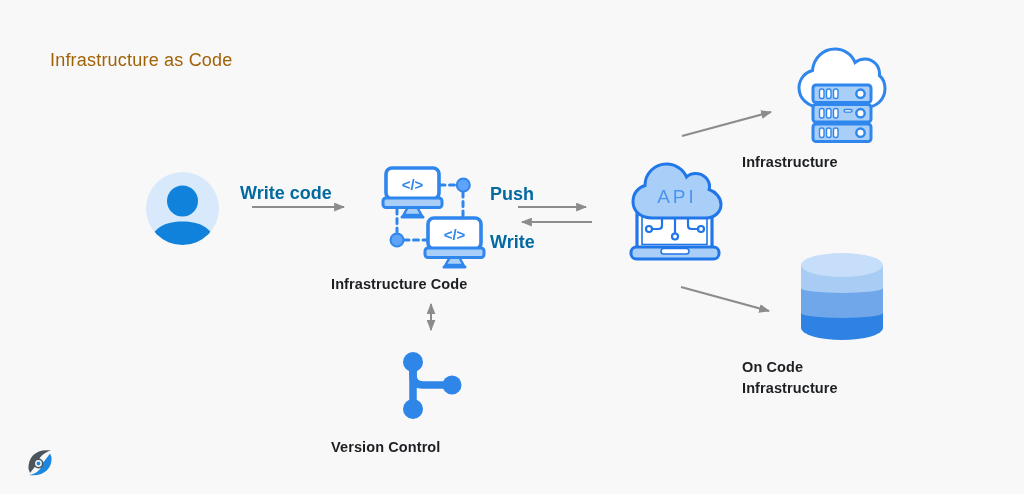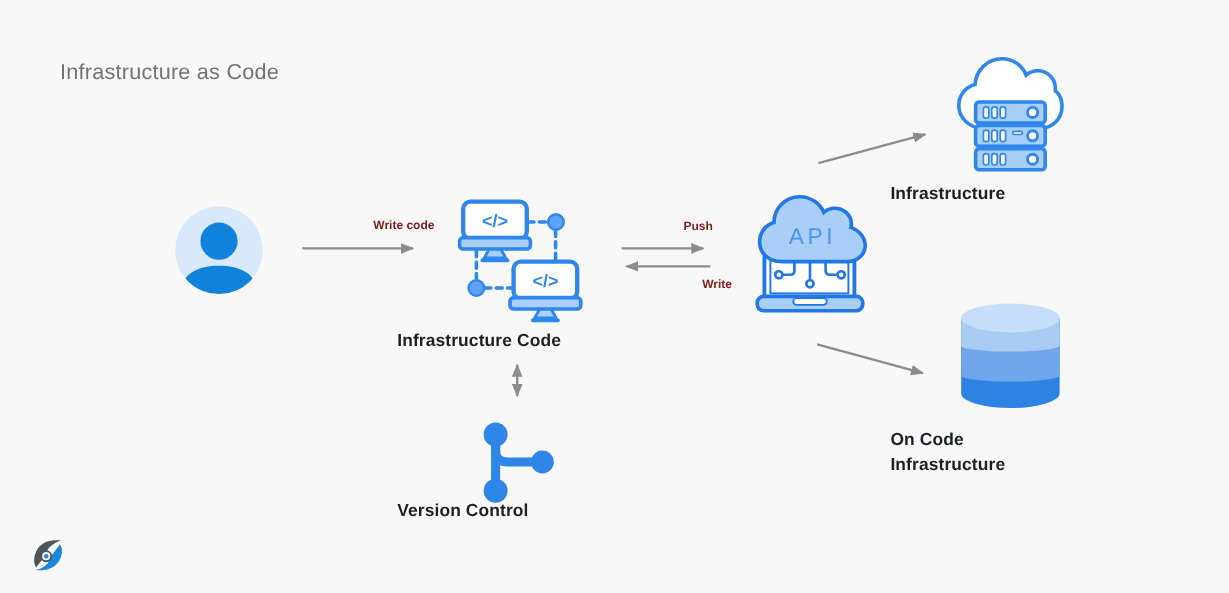--- a/index.html
+++ b/index.html
@@ -2,29 +2,29 @@
 <html><head>
 <meta charset="utf-8">
 <style>
   html,body{margin:0;padding:0;background:#f8f8f8;}
   #canvas{
     position:relative;width:1024px;height:494px;overflow:hidden;
     background:#f8f8f8;font-family:"Liberation Sans",sans-serif;
   }
   .abs{position:absolute;}
   #page-title{
-    left:50px;top:50px;font-size:18px;font-weight:500;color:#737373;
+    left:50px;top:50px;font-size:18px;font-weight:500;color:#a16207;
     letter-spacing:.2px;
   }
   .node-label{
     font-weight:700;font-size:14.5px;color:#1d1f23;text-align:left;
     line-height:21px;letter-spacing:.1px;
   }
   .edge-label{
-    font-weight:700;font-size:10px;color:#7f1d1d;text-align:right;
+    font-weight:700;font-size:18px;color:#0369a1;text-align:left;
   }
   svg{display:block;overflow:visible;}
   #arrow-layer{left:0;top:0;pointer-events:none;}
 </style>
 </head>
 <body>
 
 <div id="canvas">
 
   <div id="page-title" class="abs">Infrastructure as Code</div>
@@ -79,21 +79,21 @@
     <g>
       <rect x="51" y="53" width="53" height="31" rx="6" fill="#ffffff" stroke="#2f86ec" stroke-width="3.6"></rect>
       <polygon points="73,92 82,92 86.5,100 68.5,100" fill="#a9cff8" stroke="#2f86ec" stroke-width="2.4"></polygon>
       <path d="M67,102 H88" stroke="#2f86ec" stroke-width="3" stroke-linecap="round"></path>
       <rect x="48" y="83" width="59" height="9.5" rx="3" fill="#a9cff8" stroke="#2f86ec" stroke-width="3"></rect>
       <text x="77.5" y="74.5" text-anchor="middle" font-size="15" font-weight="700" fill="#2f86ec" font-family="Liberation Sans, sans-serif">&lt;/&gt;</text>
     </g>
   </svg>
   <div class="abs node-label" style="left:331px;top:274px;width:200px">Infrastructure Code</div>
 
-  <div class="abs edge-label" style="left:474px;top:184px;width:120px">Push</div>
+  <div class="abs edge-label" style="left:490px;top:184px;width:120px">Push</div>
   <div class="abs edge-label" style="left:490px;top:232px;width:120px">Write</div>
 
   <svg class="abs" style="left:625px;top:159px" width="100" height="104" viewBox="0 0 100 104">
     <rect x="12" y="53" width="75" height="36" rx="2" fill="#ffffff" stroke="#2176e8" stroke-width="3.2"></rect>
     <rect x="17" y="57.5" width="65" height="28" fill="none" stroke="#2176e8" stroke-width="1.6"></rect>
     <path d="M27,59 C14,59 8,51 8,42.5 C8,34.5 13,28.5 20,26.5 C20,14.5 29.5,5 41.5,5
              C50.5,5 58.5,10.5 61.5,18 C63.5,16 67,14.5 70.5,14.5 C78.5,14.5 84.5,20.5 84.5,27.5
              C84.5,28.5 84.4,29.5 84.1,30.5 C91,33 96,39 96,45.5 C96,53.5 89,59 81,59 Z" fill="#a9cff8" stroke="#2176e8" stroke-width="3"></path>
     <text x="52" y="44" text-anchor="middle" font-size="19" letter-spacing="3" fill="#4b94ee" font-family="Liberation Sans, sans-serif">API</text>
     <g stroke="#2176e8" stroke-width="2.2" fill="none">
@@ -148,21 +148,21 @@
     <div>Infrastructure</div>
   </div>
 
   <svg class="abs" style="left:396px;top:346px" width="70" height="76" viewBox="0 0 70 76">
     <path d="M17,16 V63" stroke="#2e86e8" stroke-width="7.5" fill="none"></path>
     <path d="M17,24 L17,29 Q17,39 27,39 L48,39" stroke="#2e86e8" stroke-width="7.5" fill="none"></path>
     <circle cx="17" cy="16" r="10" fill="#2e86e8"></circle>
     <circle cx="17" cy="63" r="10" fill="#2e86e8"></circle>
     <circle cx="56" cy="39" r="9.5" fill="#2e86e8"></circle>
   </svg>
-  <div class="abs node-label" style="left:331px;top:416px;width:200px">Version Control</div>
+  <div class="abs node-label" style="left:331px;top:437px;width:200px">Version Control</div>
 
   <svg class="abs" style="left:24px;top:447px" width="31" height="31" viewBox="0 0 31 31">
     <path d="M27,3.5 C13,1.5 4,9 4.5,22 L6,26 L13.5,16.5 C15,10 20,5.5 27,3.5 Z" fill="#4d555c"></path>
     <path d="M5,28 C19,30 28.5,22 27.5,10 L26,6.5 L18.5,16.5 C17,23 12,27 5,28 Z" fill="#1b87df"></path>
     <circle cx="14.5" cy="16.5" r="4.2" fill="#f8f8f8" stroke="#4d555c" stroke-width="1.6"></circle>
     <circle cx="14.5" cy="16.5" r="1.9" fill="#1b87df"></circle>
   </svg>
 
 </div>
 

